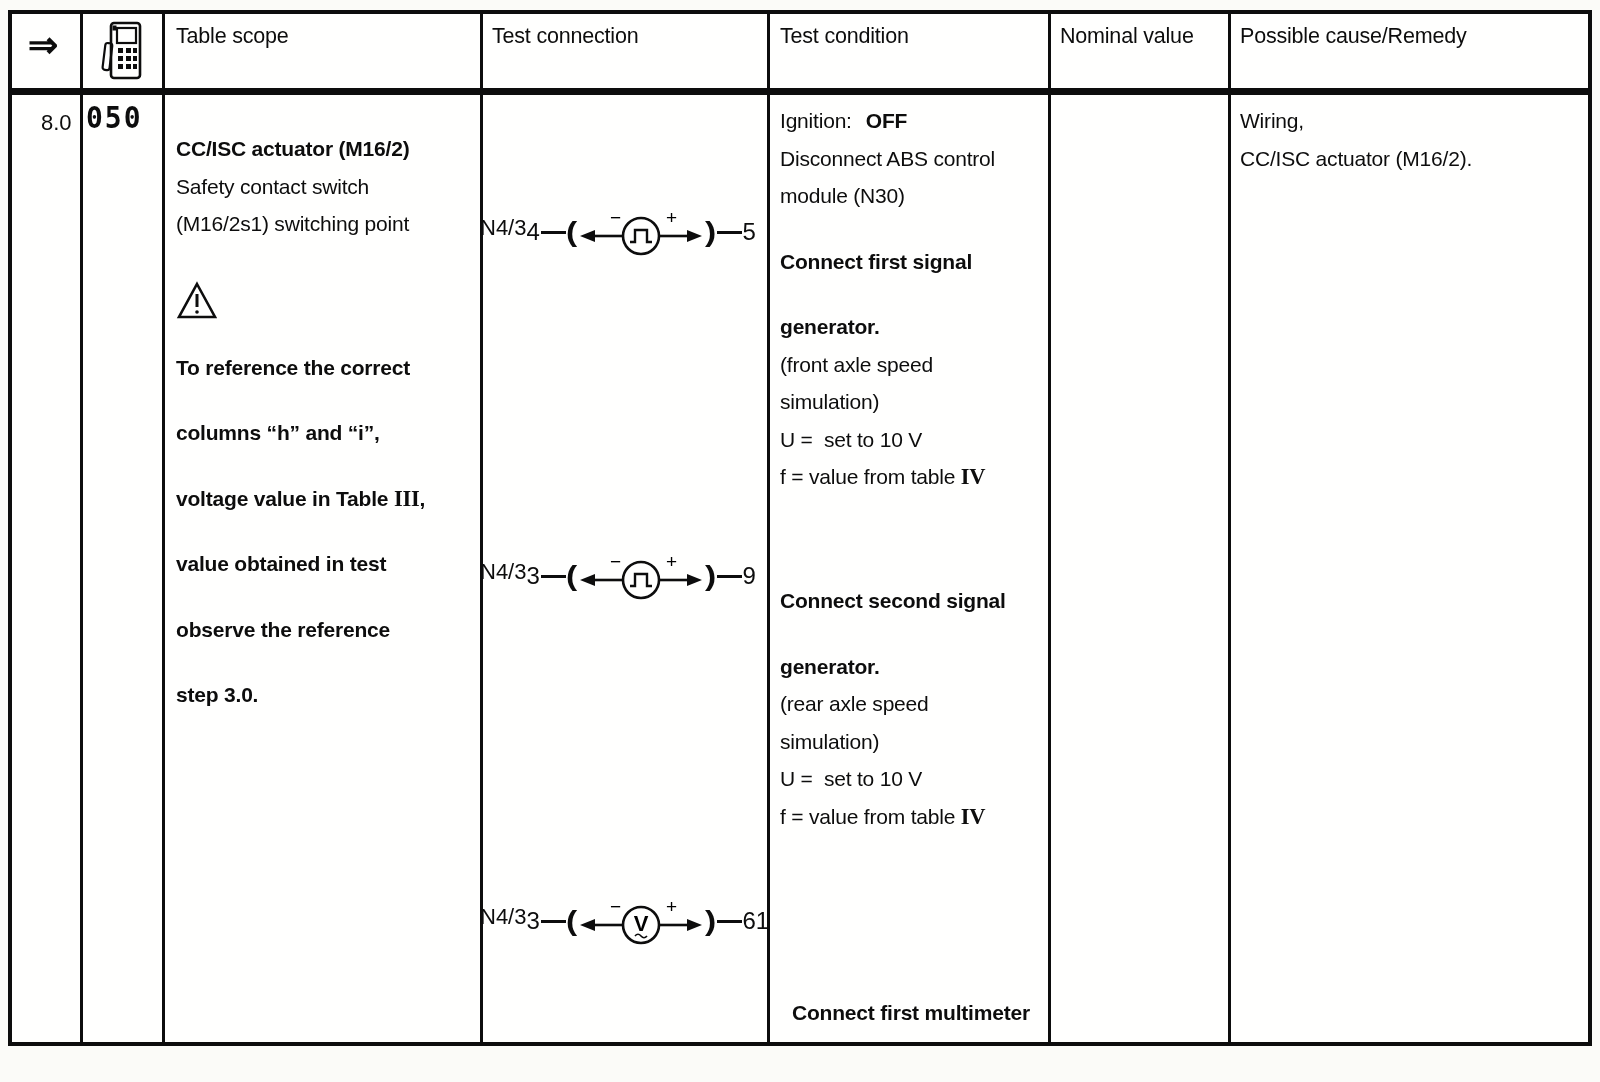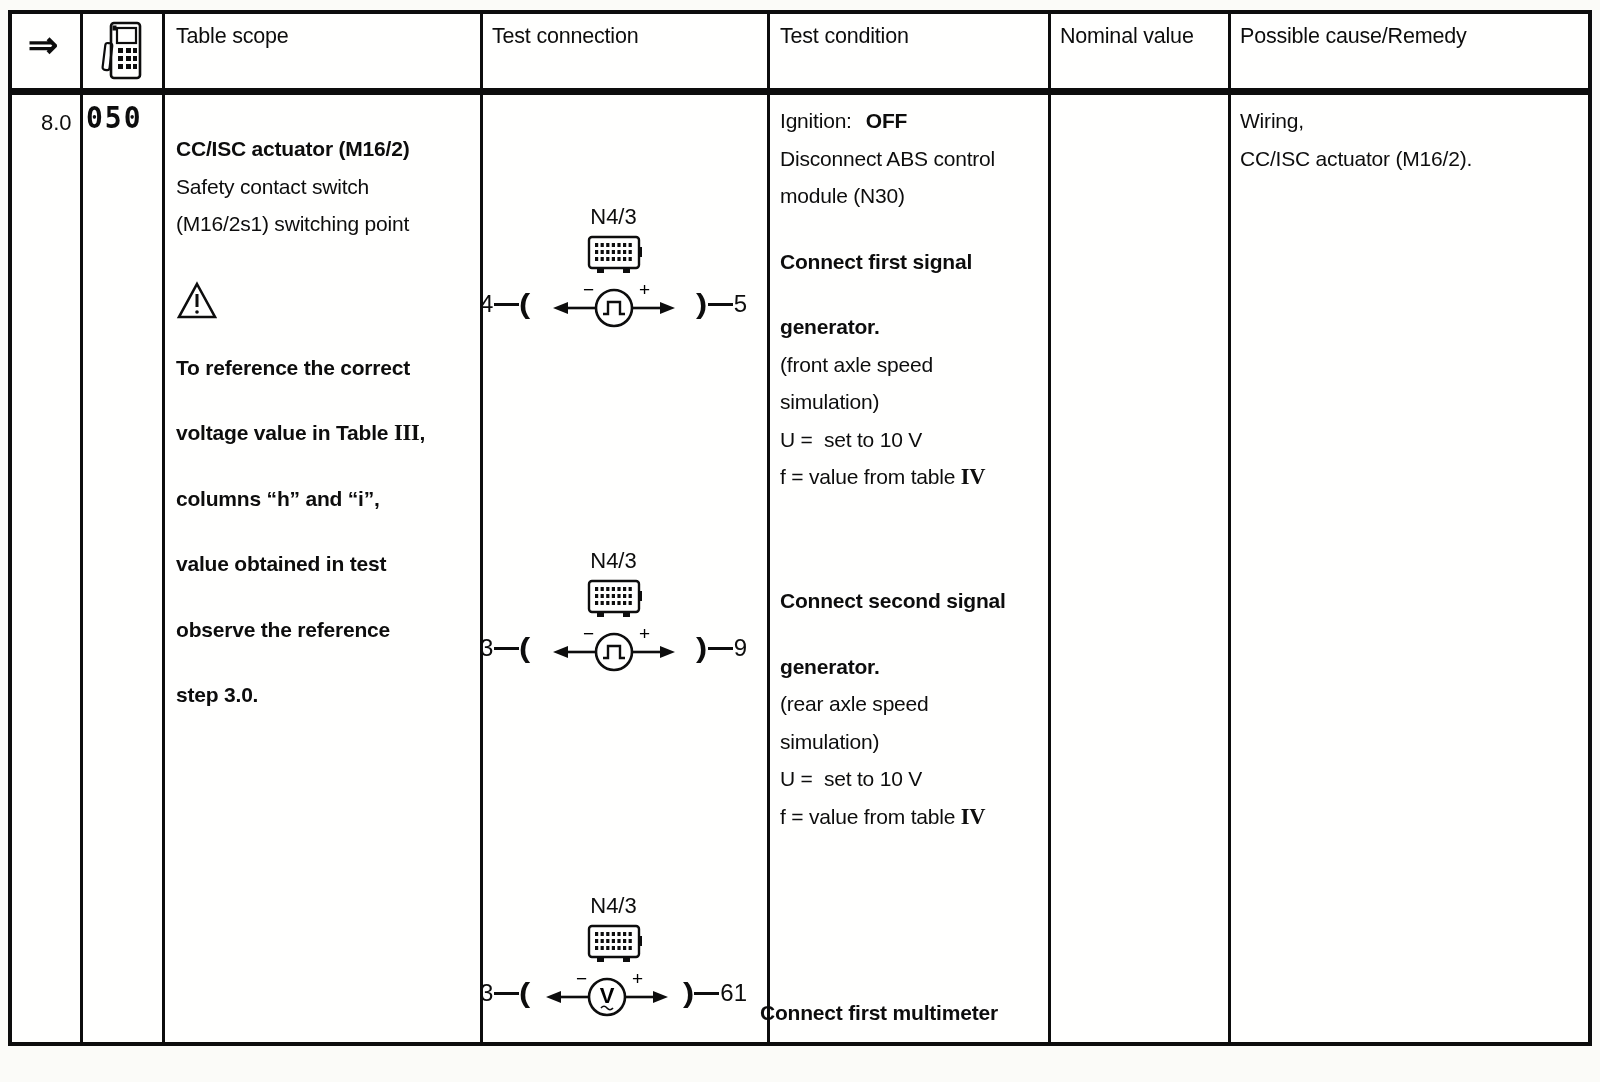--- a/index.html
+++ b/index.html
@@ -25,21 +25,21 @@
   }
   
   .tblock{position:absolute;font-size:21px;line-height:37.5px;letter-spacing:-0.2px;}
   .b{font-weight:700;margin-top:28px;}
   .pre{white-space:pre;}
   .roman{font-family:"Liberation Serif",serif;font-weight:700;font-size:22.5px;}
   .gap{margin-left:14px;}
   .spacer28{height:30px;}
   .warnwrap{height:46px;display:flex;align-items:flex-end;margin:2px 0 4px 0;}
   
-  .conn{position:absolute;left:468px;width:267px;display:flex;flex-direction:column;align-items:center;}
+  .conn{position:absolute;left:468px;width:267px;display:flex;flex-direction:row;align-items:center;}
   .conn-device{font-size:22px;line-height:26px;margin-bottom:4px;}
   .wire{display:flex;align-items:center;width:100%;margin-top:4px;}
   .pin-left{display:flex;align-items:center;}
   .pin-right{display:flex;align-items:center;justify-content:flex-end;}
   .pin-num{font-size:24px;font-weight:500;}
   .dash{display:inline-block;width:25px;height:3px;background:#0d0d0d;margin:0 1px;}
   .paren{font-weight:700;font-size:28px;line-height:30px;display:inline-block;transform:scaleX(1.2);}
   .meterbox{flex:1;display:flex;justify-content:center;}
   svg{display:block;}
   .remedy-line{display:block;}
@@ -92,22 +92,22 @@
       <div>(M16/2s1) switching point</div>
       <div class="spacer28"></div>
       <div class="warnwrap">
         <svg width="42" height="40" viewBox="0 0 42 40">
           <path d="M21,3 L39,36 L3,36 Z" fill="none" stroke="#0d0d0d" stroke-width="2.6" stroke-linejoin="miter"></path>
           <line x1="21" y1="13" x2="21" y2="26" stroke="#0d0d0d" stroke-width="3"></line>
           <circle cx="21" cy="31" r="1.8" fill="#0d0d0d"></circle>
         </svg>
       </div>
       <div class="b">To reference the correct</div>
+      <div class="b">columns “h” and “i”,</div>
       <div class="b"><span>voltage value in Table </span><span class="roman">III</span><span>,</span></div>
-      <div class="b">columns “h” and “i”,</div>
       <div class="b">value obtained in test</div>
       <div class="b">observe the reference</div>
       <div class="b">step 3.0.</div>
     </div>
 
     <div class="conn" style="top:190px">
       <div class="conn-device">N4/3</div>
       <svg width="56" height="42" viewBox="0 0 56 42">
         <rect x="3" y="3" width="50" height="31" rx="3" fill="none" stroke="#0d0d0d" stroke-width="2.4"></rect>
         <line x1="9" y1="11" x2="47" y2="11" stroke="#0d0d0d" stroke-width="4.2" stroke-dasharray="3.2,2.4"></line>
@@ -232,21 +232,21 @@
 
     <div class="tblock" style="left:768px;top:540px;width:262px">
       <div class="b">Connect second signal</div>
       <div class="b">generator.</div>
       <div>(rear axle speed</div>
       <div>simulation)</div>
       <div class="pre">U =  set to 10 V</div>
       <div><span>f = value from table </span><span class="roman">IV</span></div>
     </div>
 
-    <div class="tblock b" style="left:748px;top:952px;width:262px">
+    <div class="tblock b" style="left:780px;top:952px;width:262px">
       <div>Connect first multimeter</div>
     </div>
 
     <div class="tblock" style="left:1048px;top:88px;width:160px"></div>
 
     <div class="tblock" style="left:1228px;top:88px;width:340px">
       <span class="remedy-line">Wiring,</span>
       <span class="remedy-line">CC/ISC actuator (M16/2).</span>
     </div>
 

